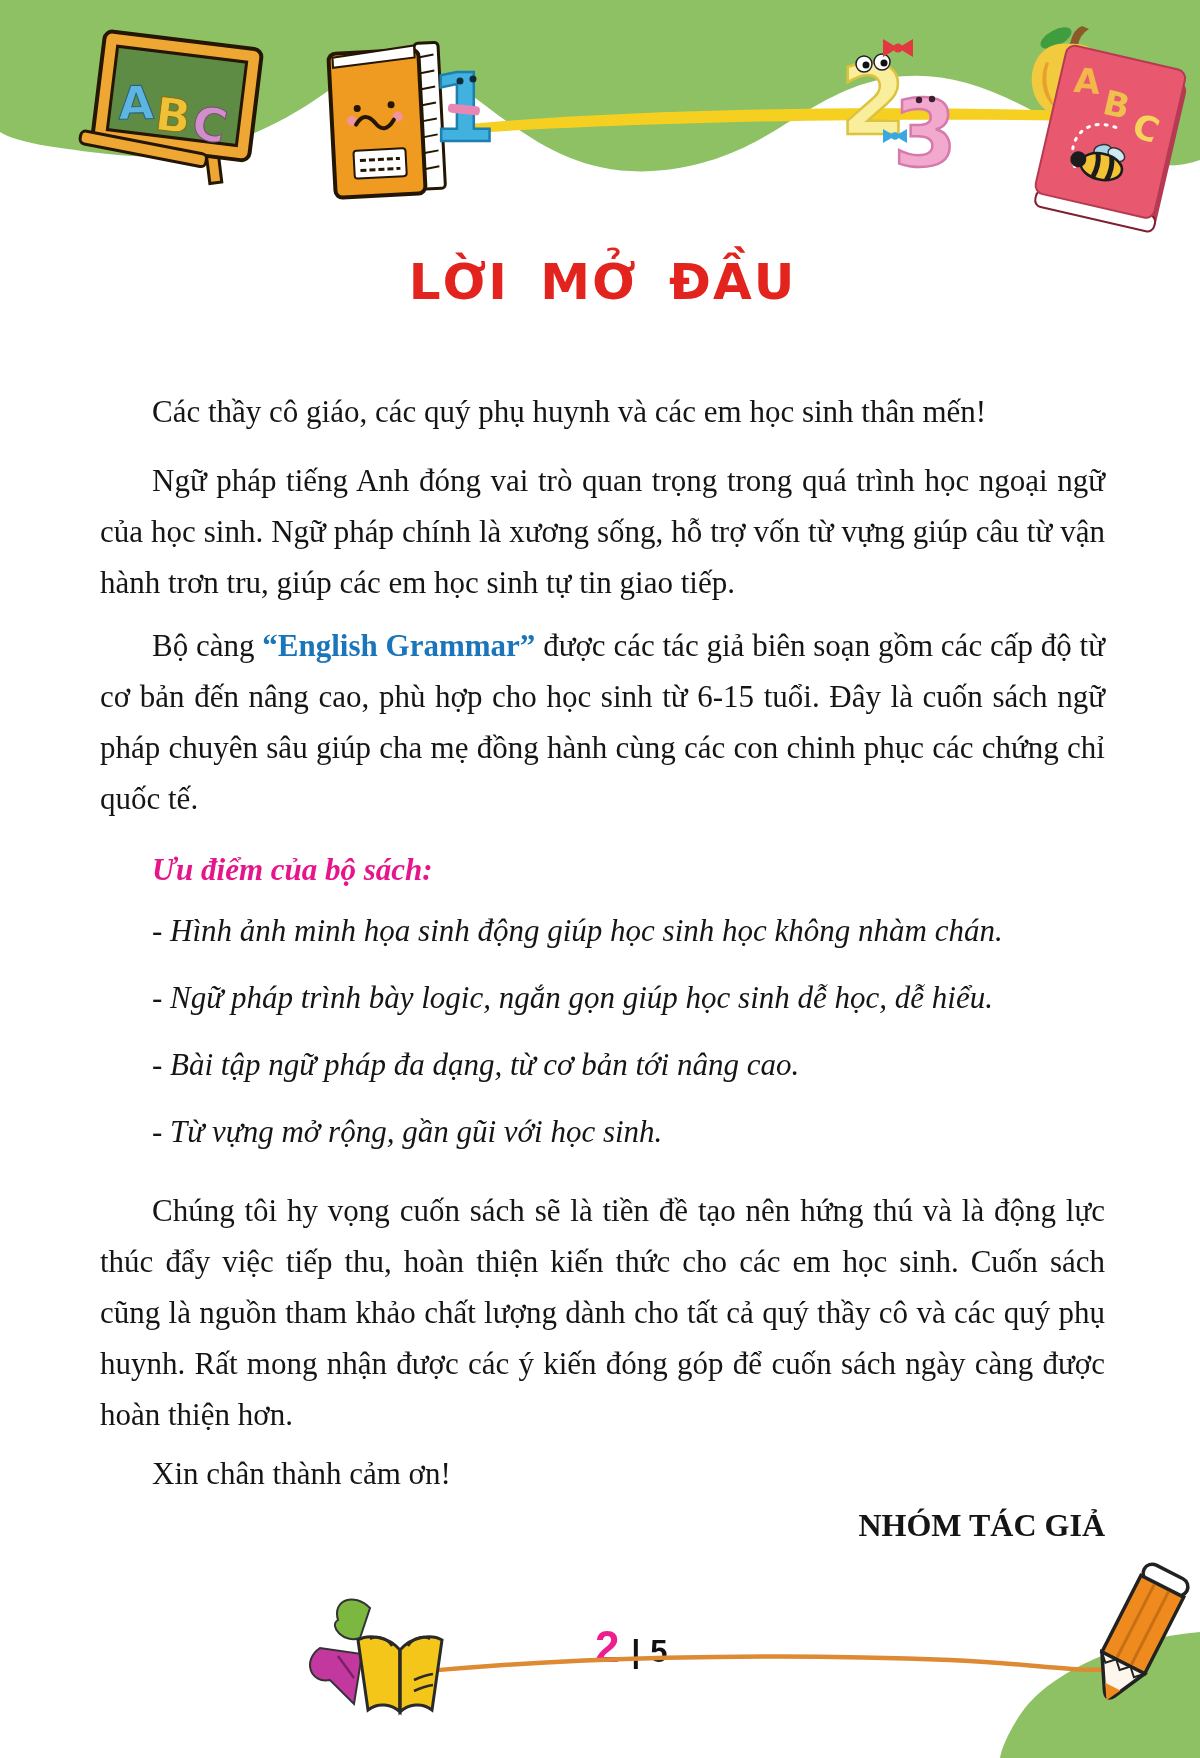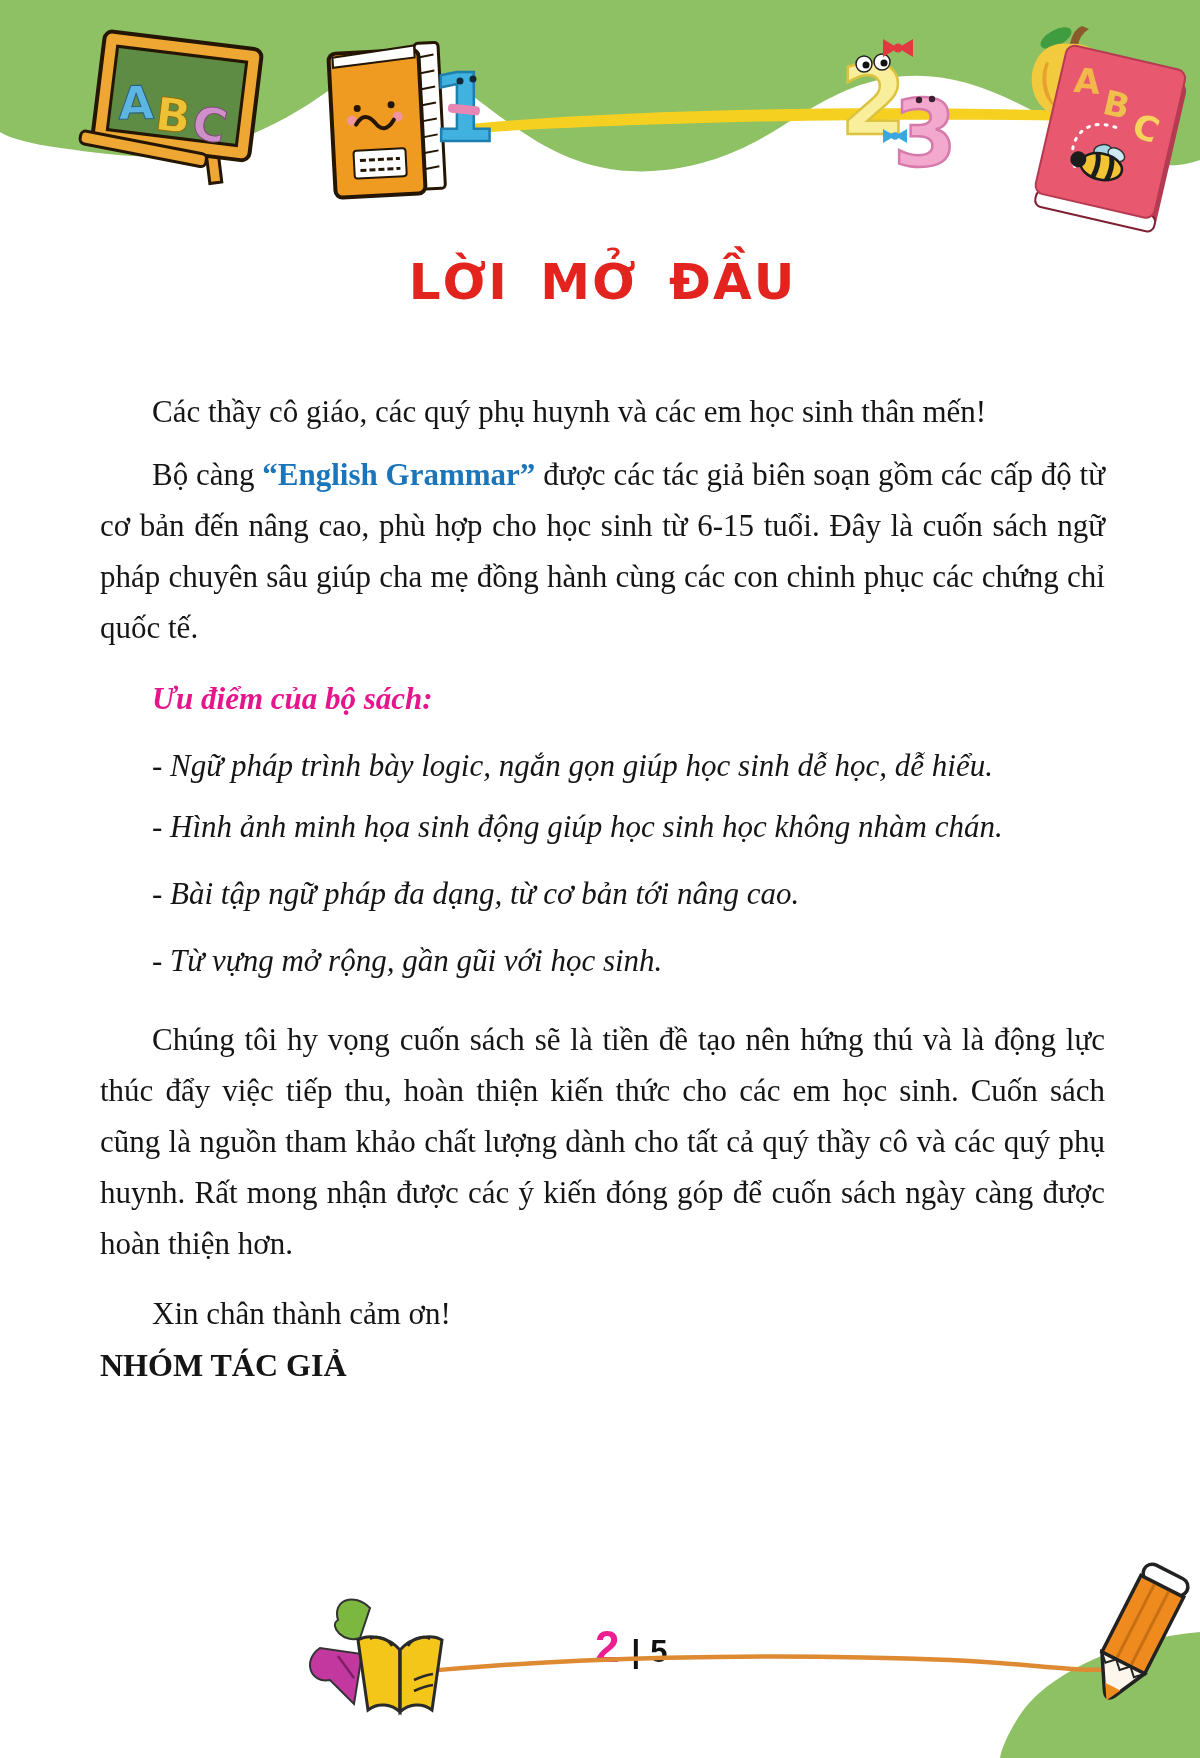--- a/index.html
+++ b/index.html
@@ -30,22 +30,22 @@
   .p-grammar{margin-top:18px;}
   .p-series{margin-top:12px;}
   .highlight{color:var(--highlight-blue,#1b75bb);font-weight:bold;}
   .adv-heading{
     margin:20px 0 0 52px;font-size:31px;line-height:51px;
     font-weight:bold;font-style:italic;color:var(--accent-pink,#e6158b);
   }
   .bullet{margin:16px 0 0 52px;font-size:31px;line-height:51px;font-style:italic;}
   .bullet-first{margin-top:10px;}
   .p-hope{margin-top:28px;}
-  .closing{margin-top:19px;text-align:left;}
-  .signature{margin:2px 0 0 0;font-size:32px;line-height:48px;font-weight:bold;}
+  .closing{margin-top:8px;text-align:left;}
+  .signature{margin:2px 0 0 0;font-size:32px;line-height:48px;font-weight:bold;text-align:right;}
   .footer-text{
     position:absolute;left:595px;top:1622px;display:flex;align-items:baseline;gap:10px;
     font-family:"Liberation Sans",sans-serif;font-weight:bold;white-space:nowrap;
   }
   .ft-series{font-size:31px;color:var(--footer-blue,#2e80c0);}
   .ft-level{font-size:44px;color:var(--footer-pink,#ed1e8f);}
   .ft-divider{font-size:31px;color:#111;margin-left:2px;}
   .ft-page{font-size:31px;color:#111;}
 </style>
 </head>
@@ -149,27 +149,28 @@
         <circle cx="-16" cy="-2" r="8" fill="#1c1c1c"></circle>
       </g>
     </g>
   </svg>
 
   <div class="content">
     <h1 class="title">LỜI MỞ ĐẦU</h1>
 
     <p class="para indent p-greeting">Các thầy cô giáo, các quý phụ huynh và các em học sinh thân mến!</p>
 
+    <p class="para indent p-grammar">Ngữ pháp tiếng Anh đóng vai trò quan trọng trong quá trình học ngoại ngữ của học sinh. Ngữ pháp chính là xương sống, hỗ trợ vốn từ vựng giúp câu từ vận hành trơn tru, giúp các em học sinh tự tin giao tiếp.</p>
 
     <p class="para indent p-series"><span>Bộ càng </span><span class="highlight">“English Grammar”</span><span> được các tác giả biên soạn gồm các cấp độ từ cơ bản đến nâng cao, phù hợp cho học sinh từ 6-15 tuổi. Đây là cuốn sách ngữ pháp chuyên sâu giúp cha mẹ đồng hành cùng các con chinh phục các chứng chỉ quốc tế.</span></p>
 
     <p class="adv-heading">Ưu điểm của bộ sách:</p>
 
+    <p class="bullet bullet-first">- Hình ảnh minh họa sinh động giúp học sinh học không nhàm chán.</p>
     <p class="bullet">- Ngữ pháp trình bày logic, ngắn gọn giúp học sinh dễ học, dễ hiểu.</p>
-    <p class="bullet bullet-first">- Hình ảnh minh họa sinh động giúp học sinh học không nhàm chán.</p>
     <p class="bullet">- Bài tập ngữ pháp đa dạng, từ cơ bản tới nâng cao.</p>
     <p class="bullet">- Từ vựng mở rộng, gần gũi với học sinh.</p>
 
     <p class="para indent p-hope">Chúng tôi hy vọng cuốn sách sẽ là tiền đề tạo nên hứng thú và là động lực thúc đẩy việc tiếp thu, hoàn thiện kiến thức cho các em học sinh. Cuốn sách cũng là nguồn tham khảo chất lượng dành cho tất cả quý thầy cô và các quý phụ huynh. Rất mong nhận được các ý kiến đóng góp để cuốn sách ngày càng được hoàn thiện hơn.</p>
 
     <p class="para indent closing">Xin chân thành cảm ơn!</p>
 
     <p class="signature">NHÓM TÁC GIẢ</p>
   </div>
 

